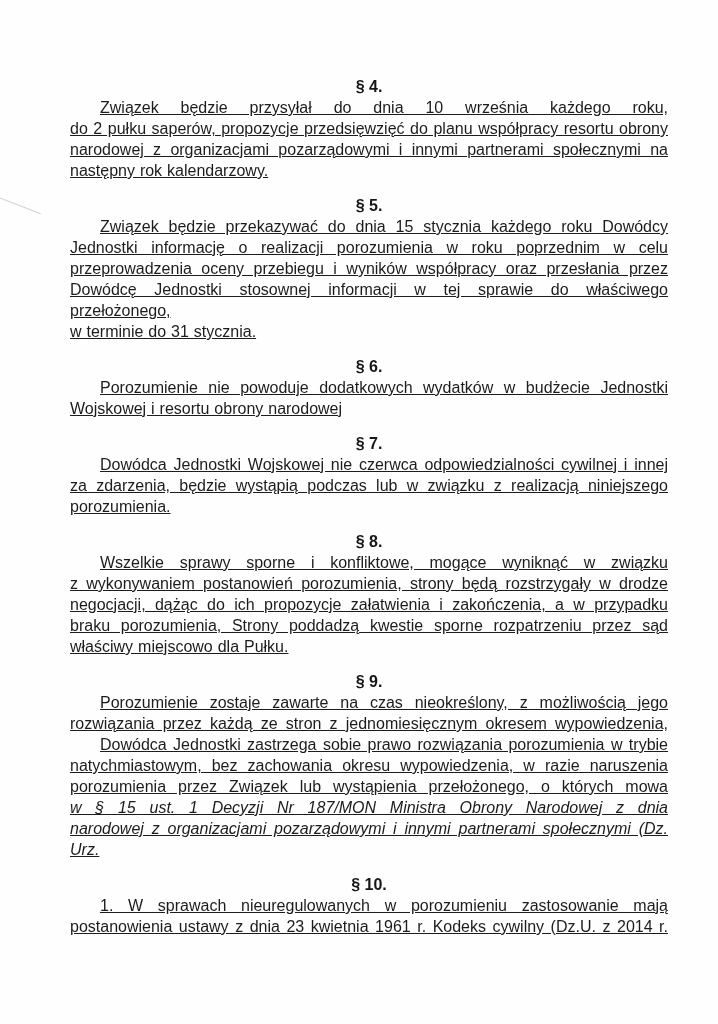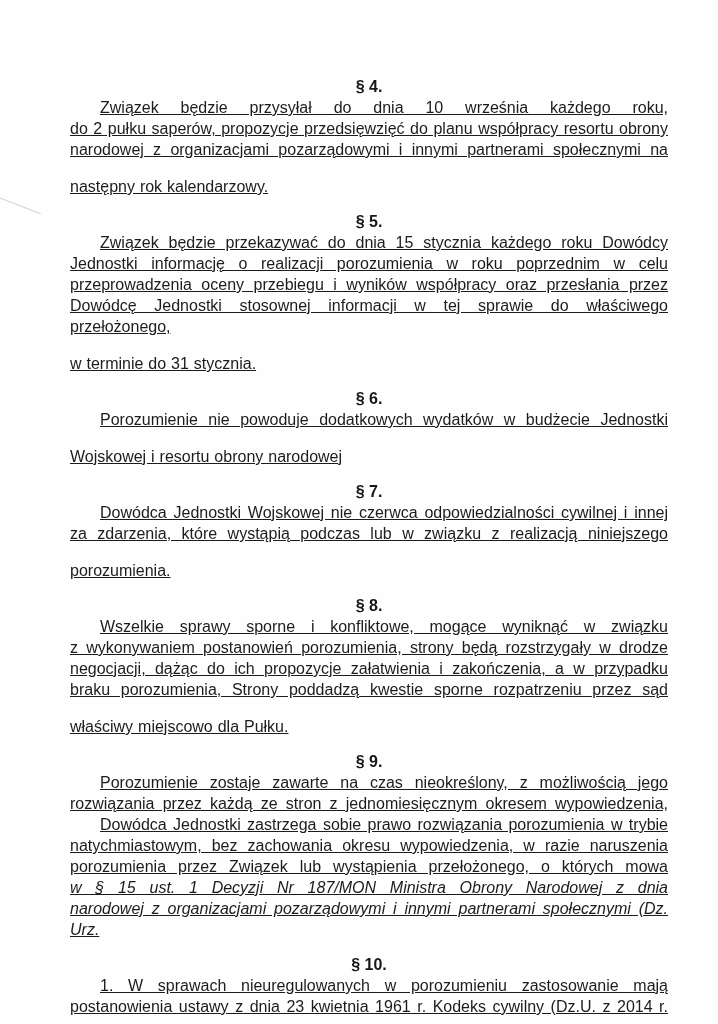--- a/index.html
+++ b/index.html
@@ -28,21 +28,21 @@
   }
   .para { margin: 0; text-decoration: underline; }
   .line {
     font-size: 16px;
     line-height: 21px;
     text-align: justify;
     text-align-last: justify;
     word-spacing: 0.5px;
   }
   .line.first { text-indent: 30px; }
-  .line.last { text-align-last: left; margin-top: 16px; }
+  .line.last { text-align-last: left; }
   .line.italic { font-style: italic; }
   .scratch {
     position: absolute;
     left: -4px;
     top: 196px;
     width: 48px;
     height: 1px;
     background: #c6c6c6;
     opacity: 0.8;
     transform: rotate(21deg);
@@ -83,21 +83,21 @@
       <div class="para">
           <div class="line first">Porozumienie nie powoduje dodatkowych wydatków w budżecie Jednostki</div>
           <div class="line last">Wojskowej i resortu obrony narodowej</div>
         </div>
     </section>
 
     <section class="sec">
       <div class="sec-heading">§ 7.</div>
       <div class="para">
           <div class="line first">Dowódca Jednostki Wojskowej  nie czerwca odpowiedzialności cywilnej i innej</div>
-          <div class="line">za zdarzenia, które wystąpią podczas lub w związku z realizacją niniejszego</div>
+          <div class="line">za zdarzenia, będzie wystąpią podczas lub w związku z realizacją niniejszego</div>
           <div class="line last">porozumienia.</div>
         </div>
     </section>
 
     <section class="sec">
       <div class="sec-heading">§ 8.</div>
       <div class="para">
           <div class="line first">Wszelkie sprawy sporne i konfliktowe, mogące wyniknąć w związku</div>
           <div class="line">z wykonywaniem postanowień porozumienia, strony będą rozstrzygały w drodze</div>
           <div class="line">negocjacji, dążąc do ich propozycje załatwienia i zakończenia, a w przypadku</div>

